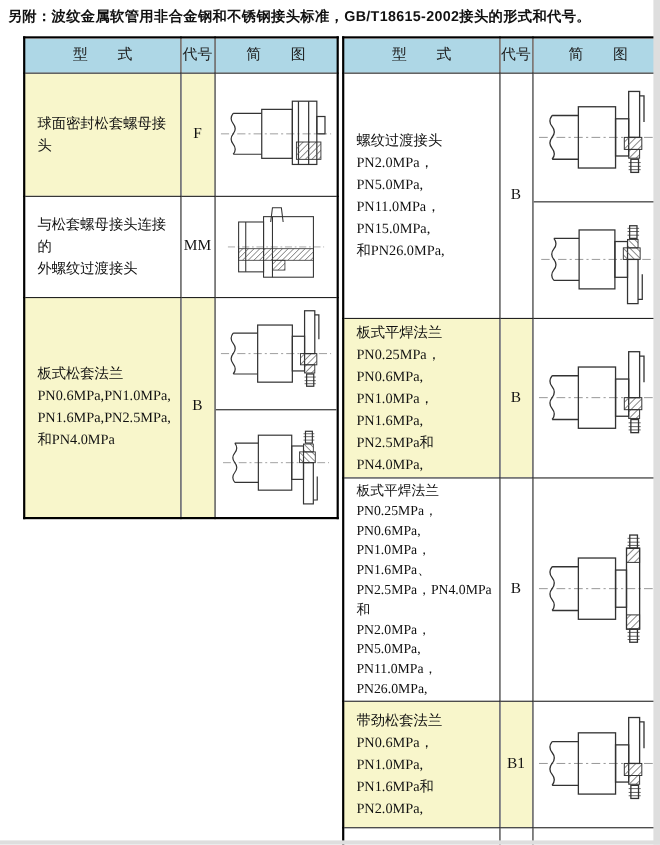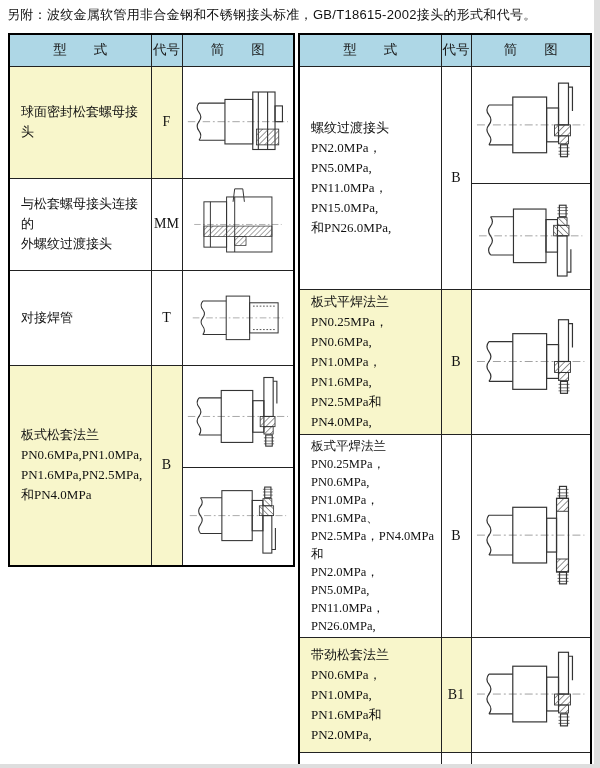--- a/index.html
+++ b/index.html
@@ -1,20 +1,20 @@
 <!DOCTYPE html>
 <html><head>
 <meta charset="utf-8">
 <style>
   html,body{margin:0;padding:0;}
   body{width:600px;height:768px;background:#ffffff;font-family:"Liberation Serif",serif;}
   .page{position:relative;width:600px;height:768px;overflow:hidden;background:#ffffff;}
   .title{position:absolute;left:7px;top:6px;width:588px;font-family:"Liberation Sans",sans-serif;
-         font-weight:normal;font-size:13px;color:#111;letter-spacing:.3px;white-space:nowrap;}
-  table{position:absolute;border-collapse:collapse;table-layout:fixed;border:2px solid #000;background:#fff;}
+         font-weight:bold;font-size:13px;color:#111;letter-spacing:.3px;white-space:nowrap;}
+  table{position:absolute;border-collapse:collapse;table-layout:fixed;border:2px solid #000;background:#fff;margin-left:13px;}
   #tleft{left:8px;top:33px;width:285px;}
   #tright{left:298px;top:33px;width:292px;}
   th,td{border:1px solid #222;padding:0;overflow:hidden;}
   th{background:#aed7e6;font-weight:normal;font-size:13.5px;color:#1a1a1a;}
   td.type{font-size:13px;line-height:20px;color:#111;padding:2px 6px 2px 11px;
           white-space:pre-line;vertical-align:middle;}
   td.type.tight{line-height:18px;font-size:12.5px;}
   td.code{text-align:center;vertical-align:middle;font-size:14px;color:#111;}
   tr.hl td{background:#f8f6cb;}
   tr.hl td.diag{background:#ffffff;}
@@ -83,40 +83,20 @@
                 <path d="M22,22 V78" fill="none" stroke="#333" stroke-width="1.2"></path>
                 <rect x="42" y="16" width="56" height="68" fill="none" stroke="#333" stroke-width="1.2"></rect>
                 <path d="M52,16 V84" fill="none" stroke="#333" stroke-width="1.2"></path>
                 <path d="M50,22 L52,6 H62 L64,22" fill="none" stroke="#333" stroke-width="1.2"></path>
                 <rect x="14" y="52" width="84" height="13" fill="url(#h3)" stroke="#333" stroke-width="0.9"></rect>
                 <rect x="52" y="65" width="14" height="11" fill="url(#h3)" stroke="#333" stroke-width="0.9"></rect>
               </svg>
             </div>
           </td>
     </tr>
-    <tr style="height:95px">
-      <td class="type">对接焊管</td>
-      <td class="code">T</td>
-      <td class="diag">
-        <div class="dwrap" style="height:91px">
-              <svg viewBox="0 0 112 100" style="width:94%;height:92%">
-                <defs>
-                  <pattern id="h5" width="4.5" height="4.5" patternUnits="userSpaceOnUse" patternTransform="rotate(45)">
-                    <line x1="0" y1="0" x2="0" y2="4.5" stroke="#555" stroke-width="1.3"></line>
-                  </pattern>
-                </defs>
-                <path d="M2,50 H110" fill="none" stroke="#777" stroke-width="0.7" stroke-dasharray="8,3,2,3"></path>
-                <path d="M42,30 H14 M42,70 H14 M14,30 q-4,5 0,10 t0,10 t0,10 t0,10" fill="none" stroke="#333" stroke-width="1.2"></path>
-                <rect x="42" y="24" width="28" height="52" fill="none" stroke="#333" stroke-width="1.2"></rect>
-                <rect x="70" y="32" width="34" height="36" fill="none" stroke="#333" stroke-width="1.2"></rect>
-                <path d="M74,36 H100 M74,64 H100" fill="none" stroke="#333" stroke-width="1" stroke-dasharray="2,2"></path>
-              </svg>
-            </div>
-          </td>
-    </tr>
     <tr class="hl" style="height:190px">
       <td class="type">板式松套法兰
 PN0.6MPa,PN1.0MPa,
 PN1.6MPa,PN2.5MPa,
 和PN4.0MPa</td>
       <td class="code">B</td>
       <td class="diag">
         <div class="dhalf" style="height:101px">
               <svg viewBox="0 0 112 100" style="width:94%;height:92%">
                 <defs>

